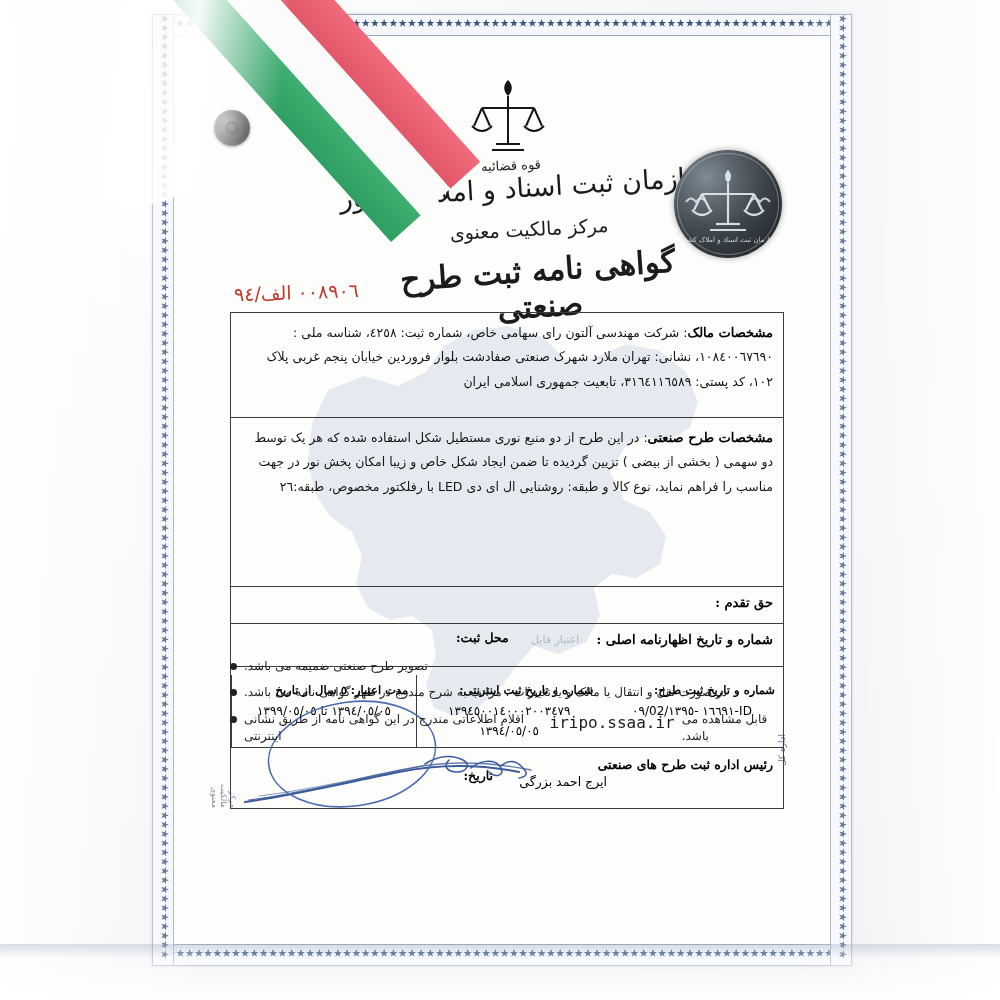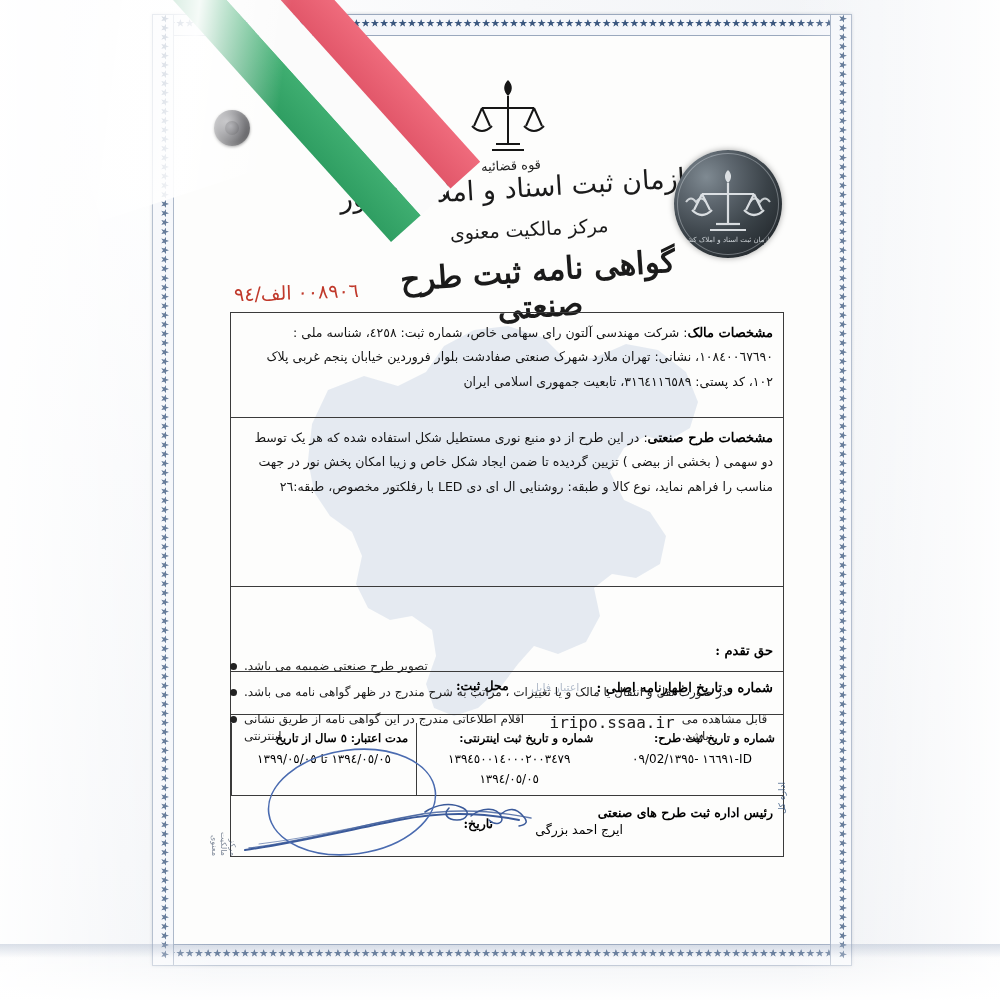--- a/index.html
+++ b/index.html
@@ -104,21 +104,21 @@
   .row{border-bottom:1px solid #3b3b3b;position:relative;}
   .row:last-child{border-bottom:none;}
   .cellpad{padding:8px 10px 10px 10px;}
   .fieldlabel{font-family:"DejaVu Serif","Liberation Serif",serif;
        font-size:13px;font-weight:600;display:inline;}
   .fieldtext{font-family:"DejaVu Sans",sans-serif;font-size:12.5px;
        line-height:1.95;text-align:justify;color:#141414;}
   .r-owner{min-height:104px;}
   .r-designer{min-height:94px;}
   .r-design{min-height:168px;}
-  .r-priority{min-height:36px;margin-top:48px;}
+  .r-priority{min-height:36px;}
   .r-original{min-height:42px;}
   .r-grid{display:flex;min-height:50px;}
   .r-sign{min-height:60px;position:relative;}
 
   .gcell{padding:6px 8px;border-left:1px solid #3b3b3b;
        font-family:"DejaVu Sans",sans-serif;font-size:11.5px;line-height:1.6;margin-top:8px;}
   .gcell:first-child{border-left:none;}
   .gcell .glab{font-family:"DejaVu Serif",serif;font-size:11.5px;font-weight:600;
        display:block;text-align:right;margin-bottom:3px;}
   .gcell .gval{display:block;text-align:center;font-size:12px;letter-spacing:.2px;}
@@ -129,21 +129,21 @@
   .priority-lbl,.original-lbl{font-family:"DejaVu Serif",serif;font-size:13px;
        font-weight:600;padding:8px 10px;display:block;}
   #place-of-reg{position:absolute;left:225px;top:6px;font-family:"DejaVu Serif",serif;
        font-size:12.5px;font-weight:600;}
   #faint-note{position:absolute;left:300px;top:9px;font-size:11px;color:#9aa7bb;
        opacity:.75;font-family:"DejaVu Sans",sans-serif;}
 
   
   #sig-title{position:absolute;right:10px;top:8px;font-family:"DejaVu Serif",serif;
        font-size:12.5px;font-weight:600;line-height:1.5;text-align:left;}
-  #sig-name{position:absolute;right:160px;top:26px;font-family:"DejaVu Sans",sans-serif;
+  #sig-name{position:absolute;right:176px;top:26px;font-family:"DejaVu Sans",sans-serif;
        font-size:12.5px;}
   #sig-date{position:absolute;right:290px;top:20px;font-family:"DejaVu Serif",serif;
        font-size:12.5px;font-weight:600;}
   #scribble{position:absolute;left:8px;top:2px;width:320px;height:58px;pointer-events:none;}
   #scribble svg{width:100%;height:100%;}
   #ovalmark{position:absolute;left:26px;top:-56px;width:190px;height:120px;pointer-events:none;}
   #ovalmark svg{width:100%;height:100%;}
   #edge-vert{position:absolute;left:546px;top:-14px;width:14px;font-size:9px;
        color:#2f4f7a;writing-mode:vertical-rl;transform:rotate(180deg);opacity:.8;}
   #edge-vert2{position:absolute;left:-8px;top:34px;width:14px;font-size:8px;

